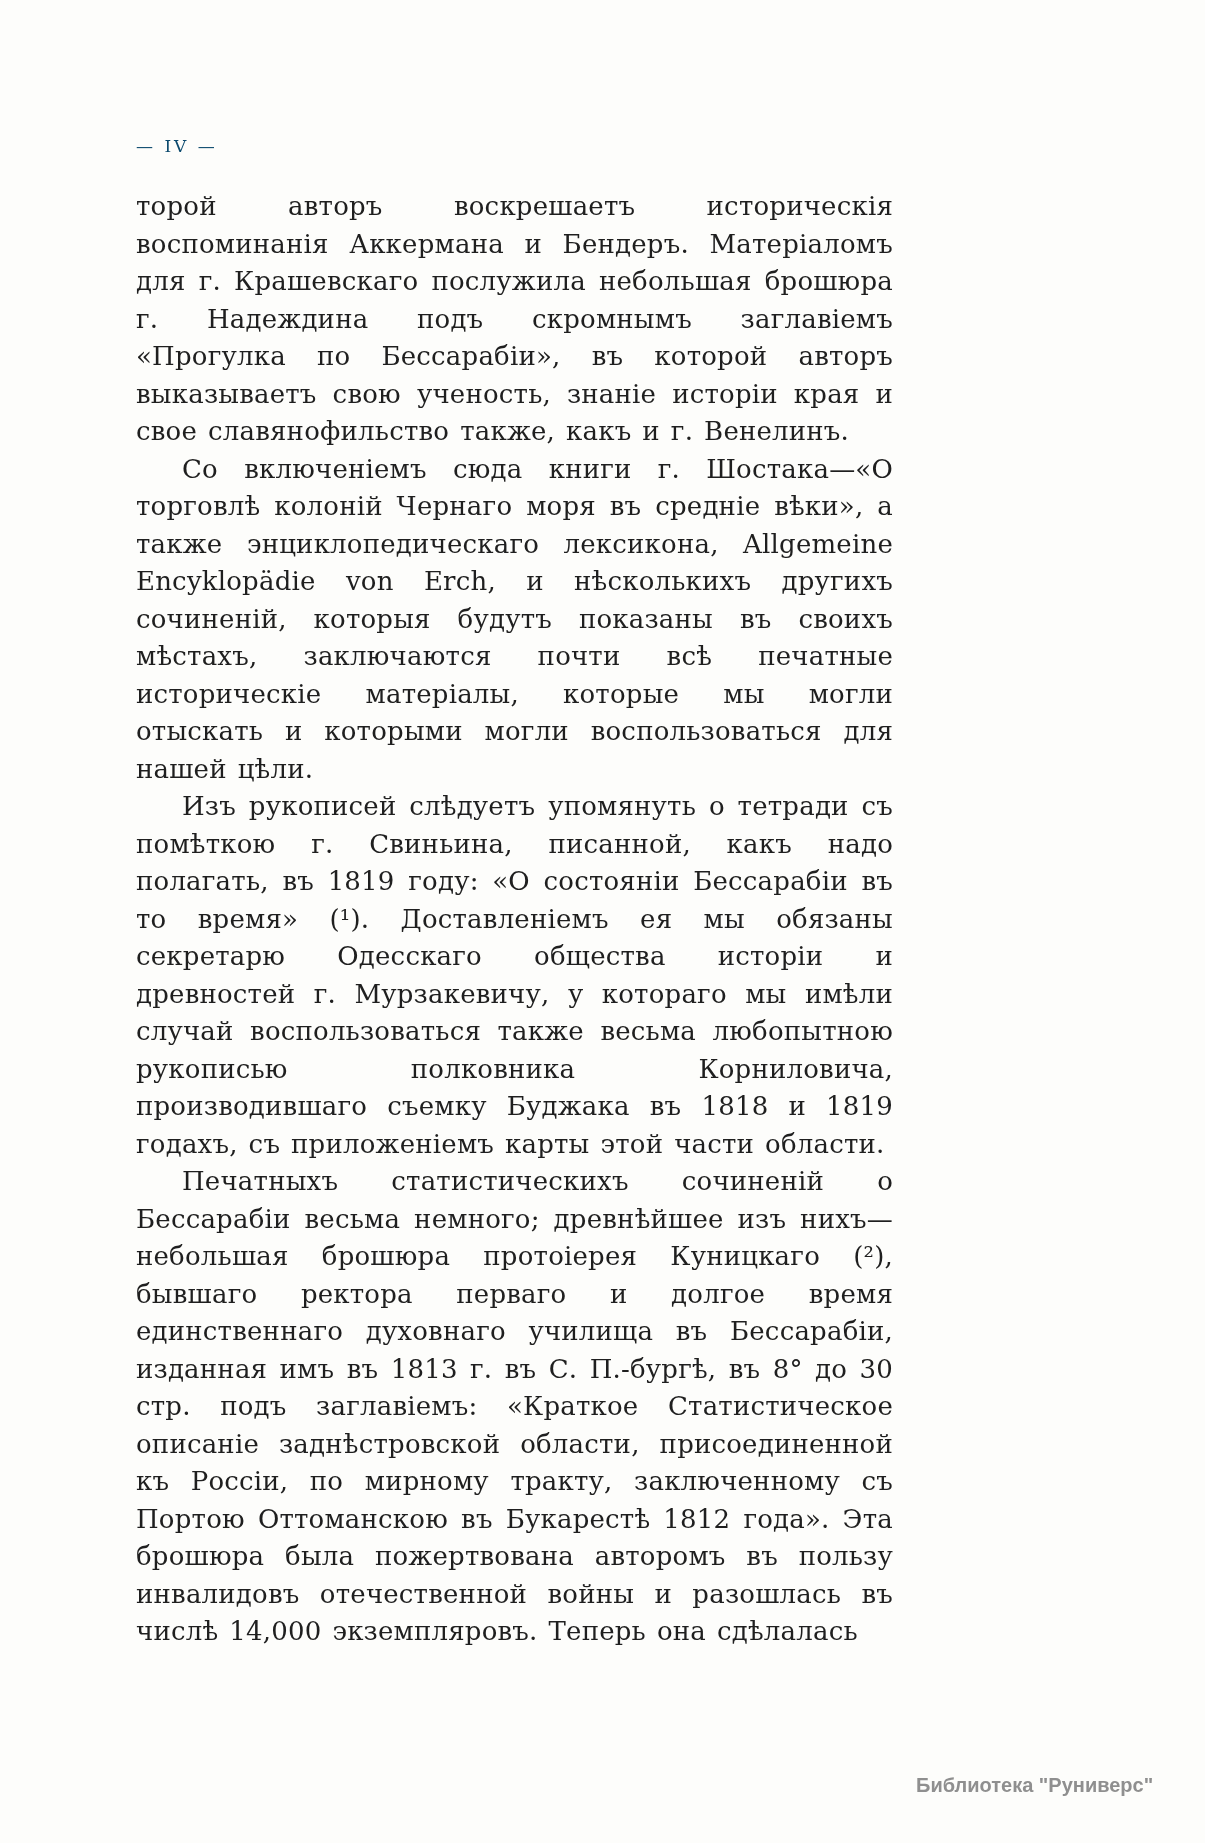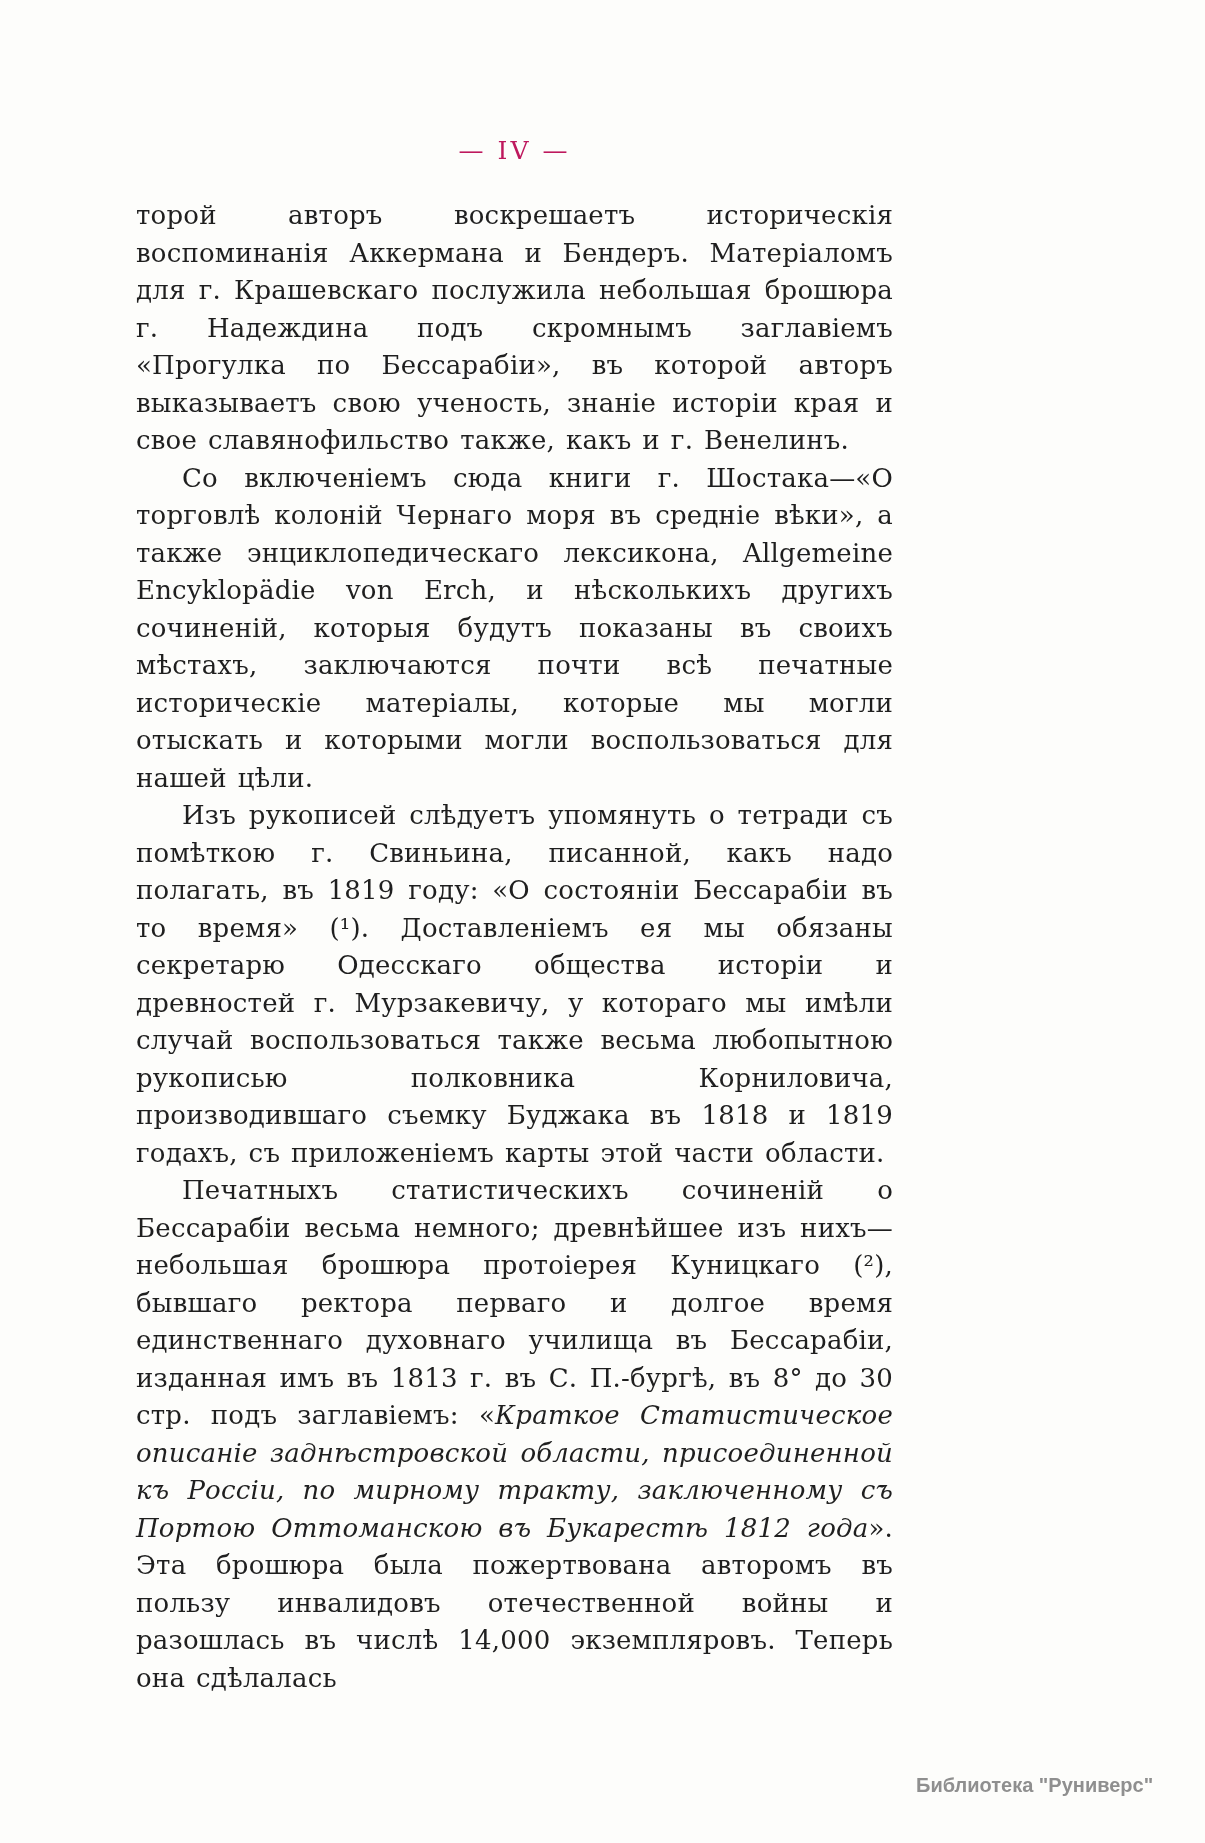--- a/index.html
+++ b/index.html
@@ -16,41 +16,40 @@
     font-family: "DejaVu Serif", serif;
     color: #1f1f1f;
   }
   .textblock {
     position: absolute;
     left: 136px;
     top: 136px;
     width: 757px;
   }
   .pagenum {
-    text-align: center;
-    font-size: 25px;
+    text-align: left;
+    font-size: 17px;
     letter-spacing: 3px;
     margin: 0 0 30px 0;
-    color: #be185d;
+    color: #0c4a6e;
   }
   .para {
     font-size: 26px;
     line-height: 37.5px;
     text-align: justify;
     margin: 0;
     text-indent: 46px;
     word-spacing: 2.5px;
     letter-spacing: 0.2px;
   }
   .para.first {
     text-indent: 0;
     margin-top: 32px;
   }
   .it {
-    font-style: italic;
   }
   .watermark {
     position: absolute;
     left: 916px;
     top: 1774px;
     font-family: "Liberation Sans", sans-serif;
     font-size: 20px;
     font-weight: bold;
     color: #8f8f8f;
     white-space: nowrap;

